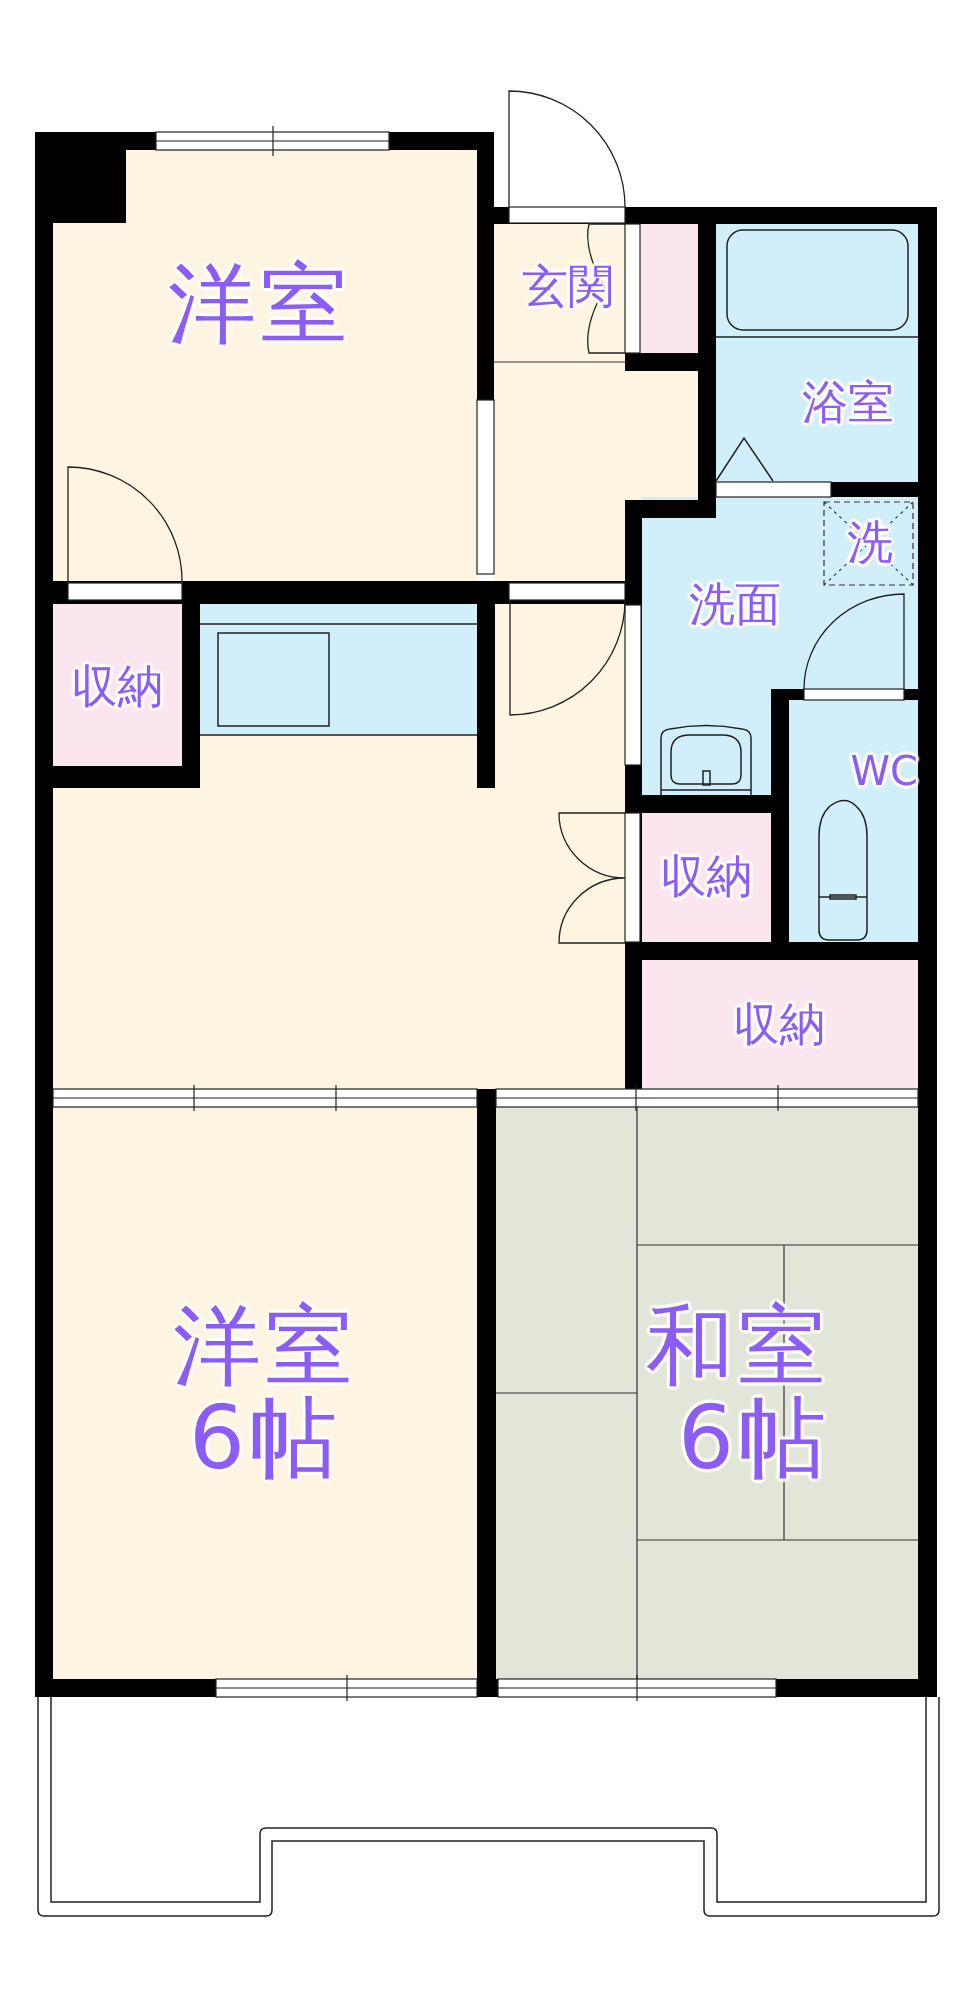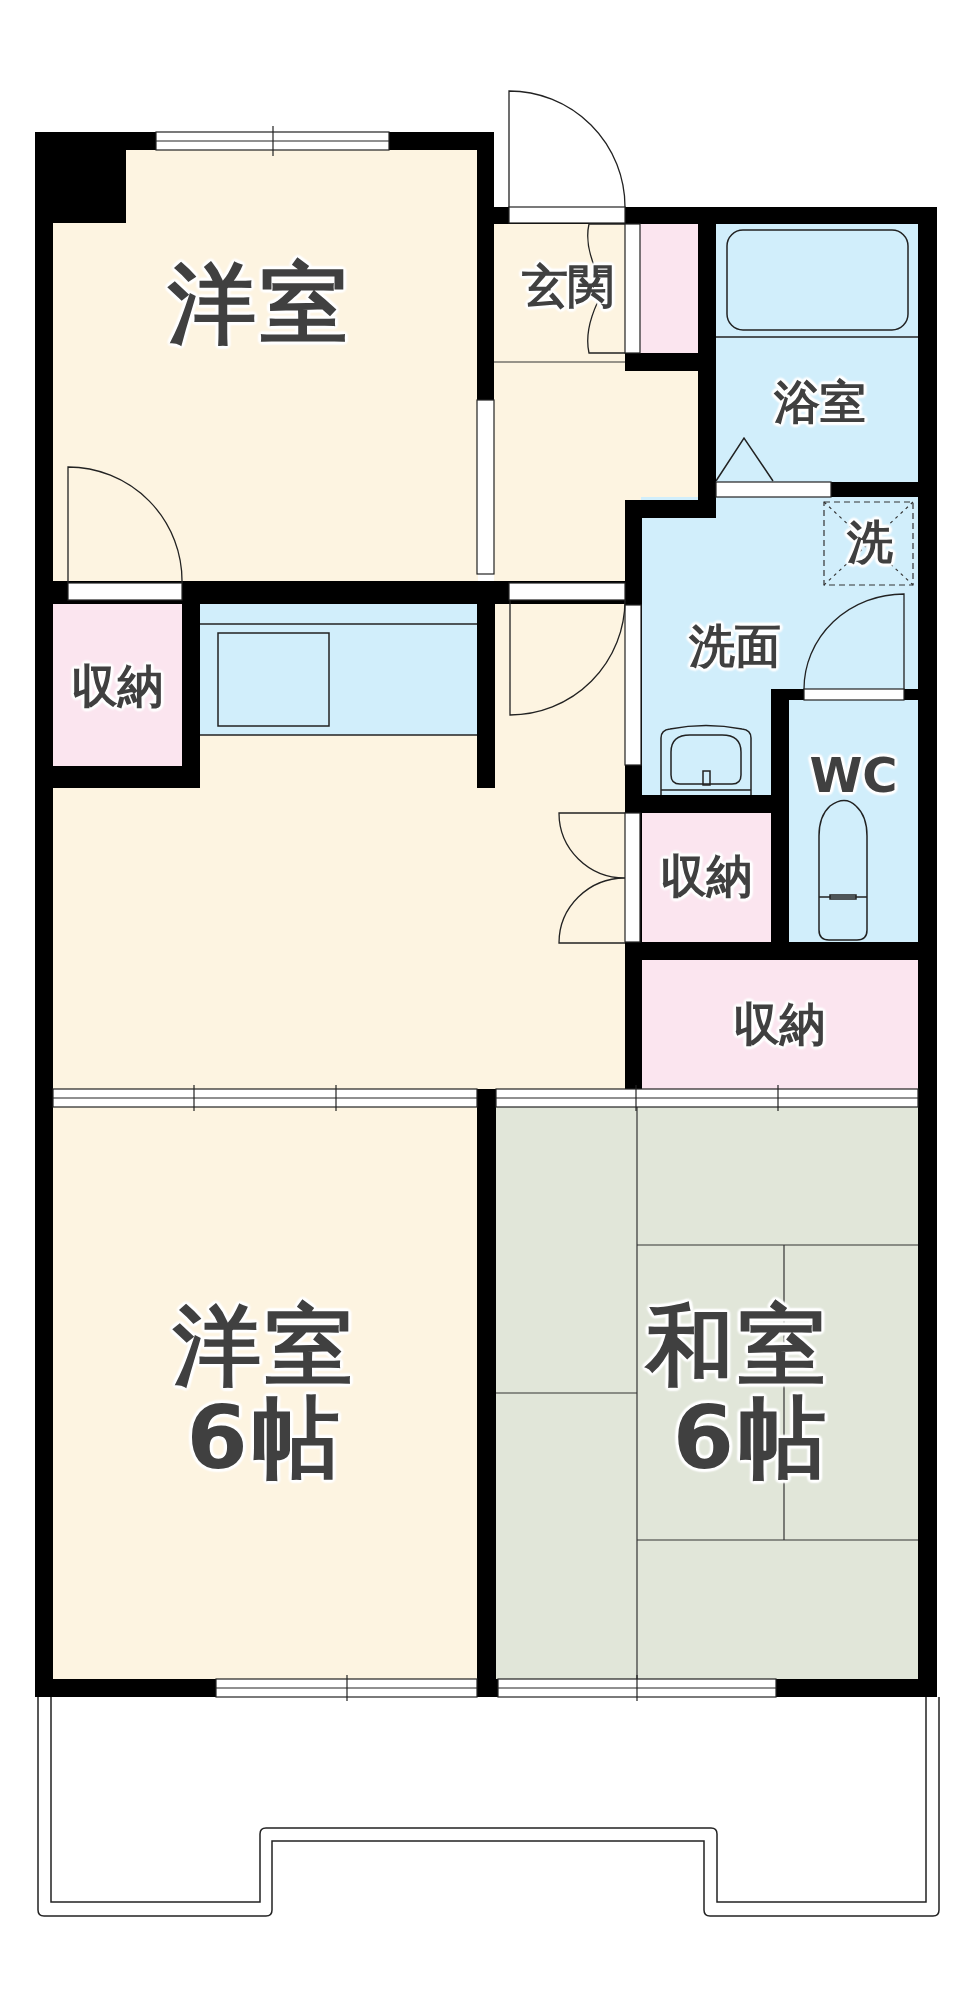--- a/index.html
+++ b/index.html
@@ -1,26 +1,26 @@
 <!DOCTYPE html>
 <html><head>
 <meta charset="utf-8">
 <style>
   html, body { margin: 0; padding: 0; background: #ffffff; }
   body { width: 972px; height: 2000px; position: relative; overflow: hidden;
          font-family: "DejaVu Sans", "Liberation Sans", sans-serif; }
   #plan { position: absolute; left: 0; top: 0; width: 972px; height: 2000px; }
-  .label { position: absolute; color: #404040; font-weight: bold; text-align: center;
+  .label { position: absolute; color: #8b5cf6; font-weight: normal; text-align: center;
            line-height: 1.05; white-space: nowrap;
            text-shadow: 0 0 3px #fff, 0 0 3px #fff, 2px 2px 2px #fff, -2px -2px 2px #fff,
                         2px -2px 2px #fff, -2px 2px 2px #fff, 0 3px 2px #fff, 0 -3px 2px #fff,
                         3px 0 2px #fff, -3px 0 2px #fff; }
   .label span { display: block; }
   .big { font-size: 88px; letter-spacing: 4px; }
-  .mid { font-size: 48px; }
+  .mid { font-size: 40px; text-align: right; }
   .small { font-size: 46px; }
 </style>
 </head>
 <body>
 
 <svg id="plan" viewBox="0 0 972 2000" xmlns="http://www.w3.org/2000/svg">
 
   <g>
     <rect x="53" y="150" width="425" height="432" fill="#FDF4E1"></rect>
     <rect x="494" y="224" width="206" height="360" fill="#FDF4E1"></rect>
@@ -158,29 +158,29 @@
 </svg>
 
 <div class="label big" style="left:135px; top:258px; width:250px;">
   <span>洋室</span>
 </div>
 
 <div class="label small" style="left:495px; top:262px; width:146px;">
   <span>玄関</span>
 </div>
 
-<div class="label small" style="left:740px; top:378px; width:160px;">
+<div class="label small" style="left:768px; top:378px; width:160px;">
   <span>浴室</span>
 </div>
 
 <div class="label small" style="left:835px; top:518px; width:70px;">
   <span>洗</span>
 </div>
 
-<div class="label small" style="left:660px; top:580px; width:150px;margin-top:42px;">
+<div class="label small" style="left:660px; top:580px; width:150px;">
   <span>洗面</span>
 </div>
 
 <div class="label mid" style="left:789px; top:750px; width:129px;">
   <span>WC</span>
 </div>
 
 <div class="label small" style="left:53px; top:662px; width:129px;">
   <span>収納</span>
 </div>

